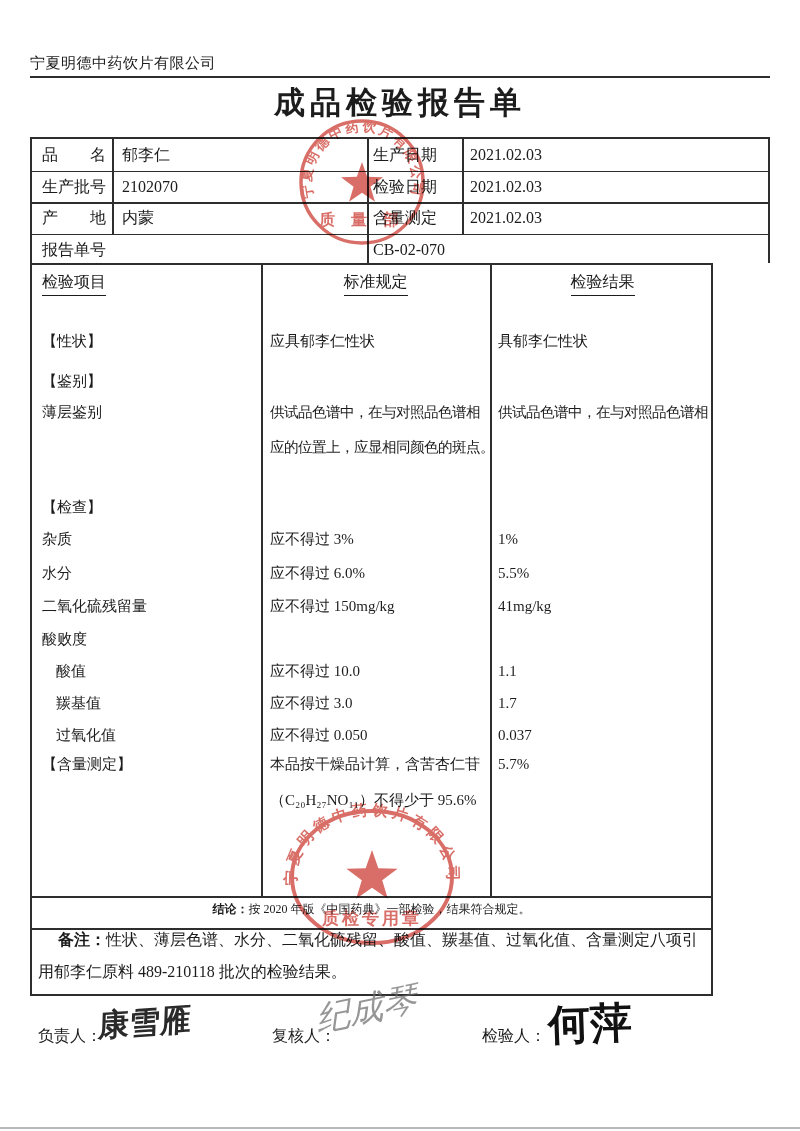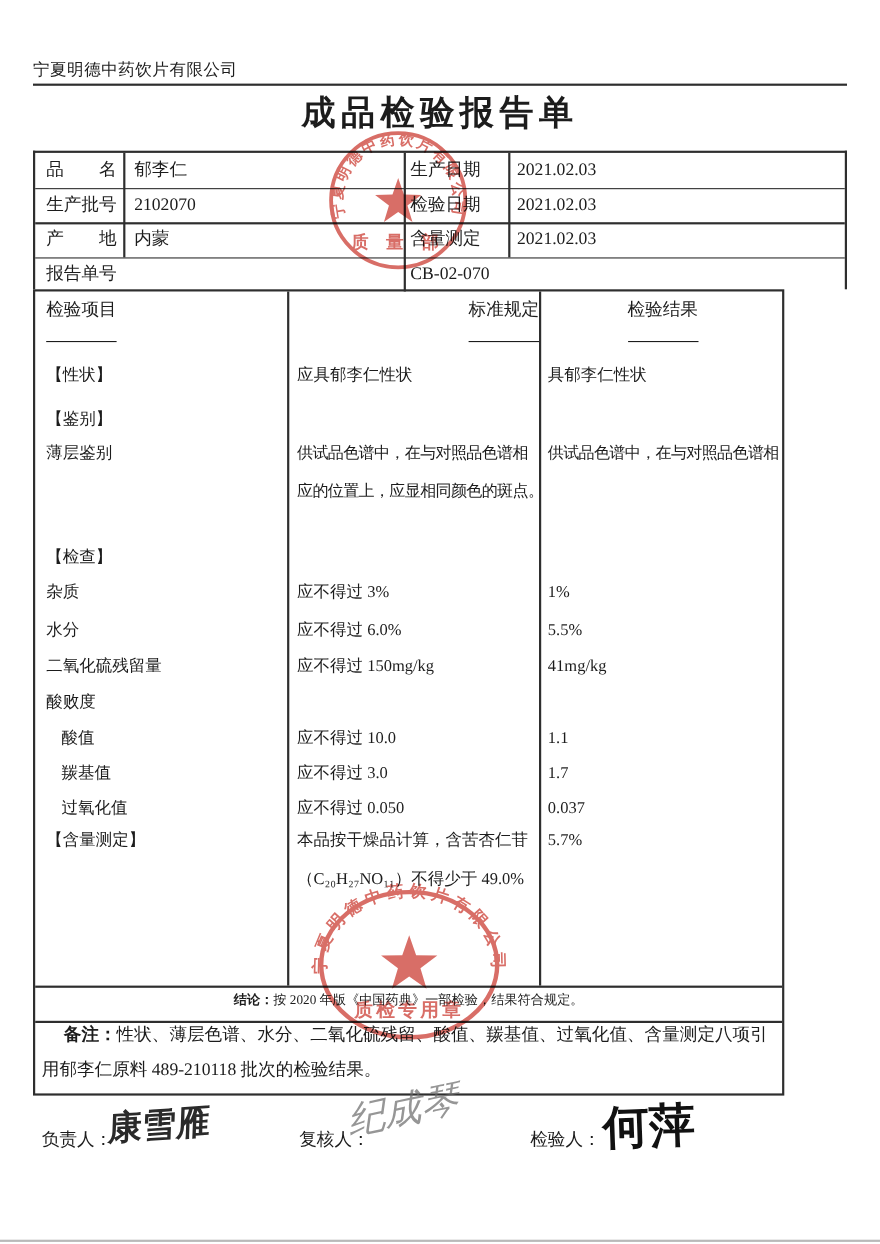--- a/index.html
+++ b/index.html
@@ -15,21 +15,21 @@
   .t1{left:30px;top:137px;width:740px;height:126px;border-top:2px solid var(--line);
       border-left:2px solid var(--line);border-right:2px solid var(--line);box-sizing:border-box;}
   .t1 .hline{position:absolute;left:0;width:100%;height:1.5px;background:var(--line);}
   .t1 .vline{position:absolute;width:1.5px;background:var(--line);top:0;}
   .t1 .cell{position:absolute;height:37px;line-height:31.5px;font-size:16px;white-space:nowrap;}
   
   .t2{left:30px;top:263px;width:683px;height:733px;border:2px solid var(--line);box-sizing:border-box;font-size:15px;}
   .t2 .hline{position:absolute;left:0;width:100%;height:1.5px;background:var(--line);}
   .t2 .vline{position:absolute;width:1.5px;background:var(--line);}
   .t2 .h{position:absolute;top:6px;height:22px;line-height:22px;font-size:16px;}
-  .t2 .h span{border-bottom:1.5px solid var(--ink);padding-bottom:20px;}
+  .t2 .h span{border-bottom:1.5px solid var(--ink);padding-bottom:5px;}
   .t2 .c{position:absolute;height:18px;line-height:18px;white-space:nowrap;}
   .tight{letter-spacing:-.6px;font-size:14.6px;}
   .concl{position:absolute;top:636px;left:0;width:100%;text-align:center;font-size:12px;}
   .rmk{position:absolute;font-size:16px;white-space:nowrap;}
   
   .stamp{position:absolute;opacity:.8;mix-blend-mode:multiply;}
   .stamp text{fill:var(--red);font-family:"Liberation Serif","DejaVu Serif",serif;font-weight:bold;}
   
   .sig-label{top:1026px;font-size:16px;text-align:right;}
   .sig{white-space:nowrap;font-family:"Liberation Serif","DejaVu Serif",serif;}
@@ -74,21 +74,21 @@
     <div class="cell" style="left:341px;top:94.5px">CB-02-070</div>
   </div>
 
   <div class="abs t2">
     <div class="vline" style="left:229px;top:0;height:631px"></div>
     <div class="vline" style="left:458px;top:0;height:631px"></div>
     <div class="hline" style="top:631px"></div>
     <div class="hline" style="top:663px"></div>
 
     <div class="h" style="left:10px"><span>检验项目</span></div>
-    <div class="h" style="left:229px;width:229px;text-align:right"><span>标准规定</span></div>
+    <div class="h" style="left:229px;width:229px;text-align:center"><span>标准规定</span></div>
     <div class="h" style="left:458px;width:225px;text-align:center"><span>检验结果</span></div>
 
     <div class="c" style="left:10px;top:67px">【性状】</div>
     <div class="c" style="left:10px;top:107px">【鉴别】</div>
     <div class="c" style="left:10px;top:138px">薄层鉴别</div>
     <div class="c" style="left:10px;top:233px">【检查】</div>
     <div class="c" style="left:10px;top:265px">杂质</div>
     <div class="c" style="left:10px;top:299px">水分</div>
     <div class="c" style="left:10px;top:332px">二氧化硫残留量</div>
     <div class="c" style="left:10px;top:365px">酸败度</div>
@@ -100,21 +100,21 @@
     <div class="c" style="left:238px;top:67px">应具郁李仁性状</div>
     <div class="c tight" style="left:238px;top:138px">供试品色谱中，在与对照品色谱相</div>
     <div class="c tight" style="left:238px;top:173px">应的位置上，应显相同颜色的斑点。</div>
     <div class="c" style="left:238px;top:265px">应不得过 3%</div>
     <div class="c" style="left:238px;top:299px">应不得过 6.0%</div>
     <div class="c" style="left:238px;top:332px">应不得过 150mg/kg</div>
     <div class="c" style="left:238px;top:397px">应不得过 10.0</div>
     <div class="c" style="left:238px;top:429px">应不得过 3.0</div>
     <div class="c" style="left:238px;top:461px">应不得过 0.050</div>
     <div class="c" style="left:238px;top:490px">本品按干燥品计算，含苦杏仁苷</div>
-    <div class="c" style="left:238px;top:526px">（C₂₀H₂₇NO₁₁）不得少于 49.0%</div>
+    <div class="c" style="left:238px;top:526px">（C₂₀H₂₇NO₁₁）不得少于 95.6%</div>
 
     <div class="c" style="left:466px;top:67px">具郁李仁性状</div>
     <div class="c tight" style="left:466px;top:138px">供试品色谱中，在与对照品色谱相</div>
     <div class="c" style="left:466px;top:265px">1%</div>
     <div class="c" style="left:466px;top:299px">5.5%</div>
     <div class="c" style="left:466px;top:332px">41mg/kg</div>
     <div class="c" style="left:466px;top:397px">1.1</div>
     <div class="c" style="left:466px;top:429px">1.7</div>
     <div class="c" style="left:466px;top:461px">0.037</div>
     <div class="c" style="left:466px;top:490px">5.7%</div>

